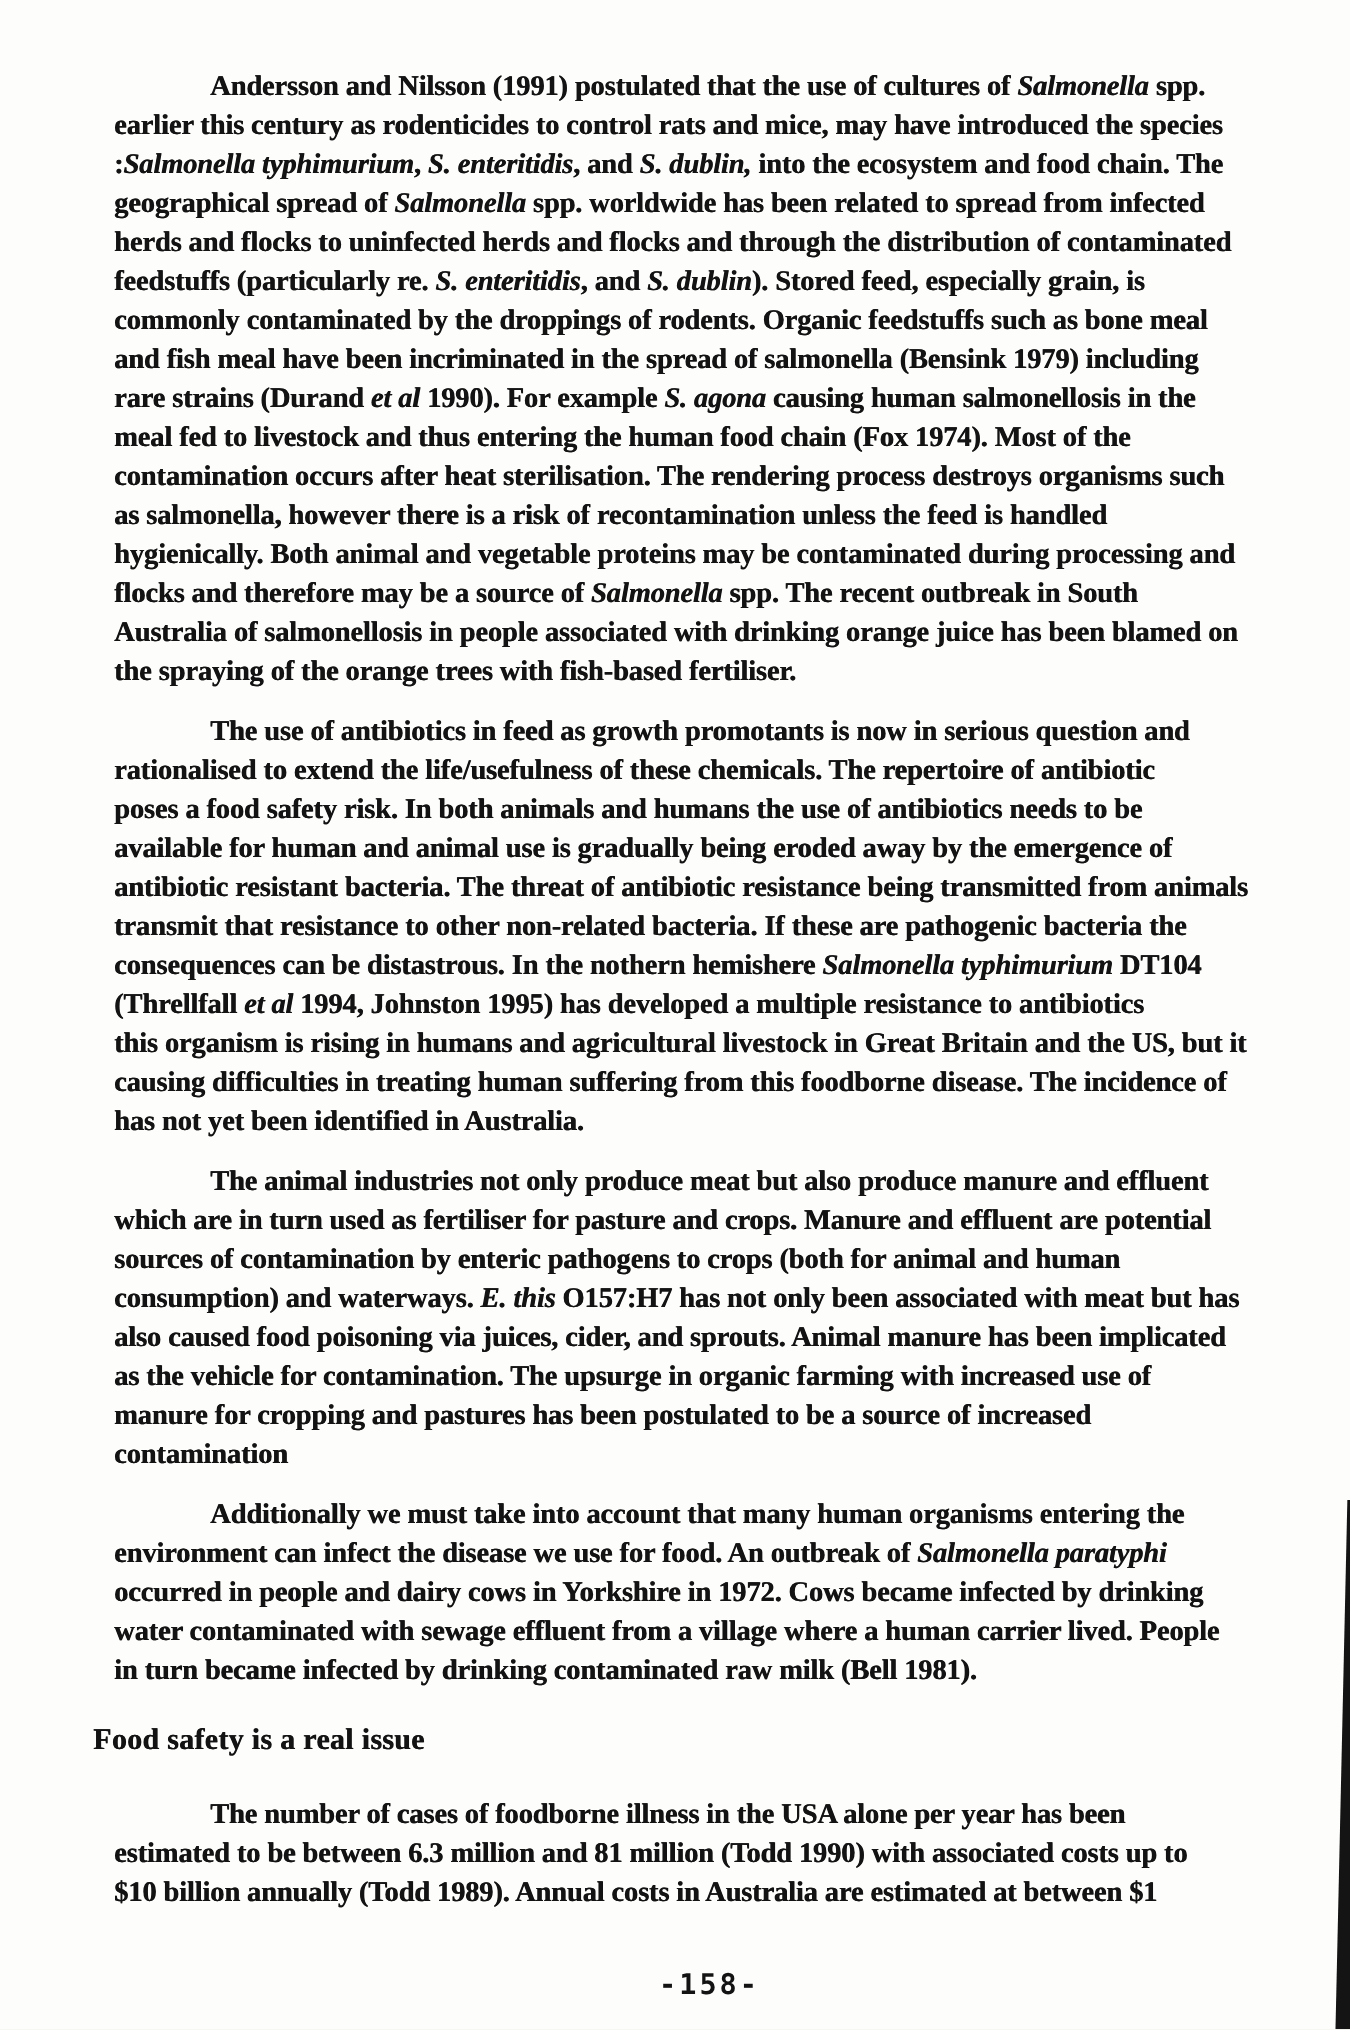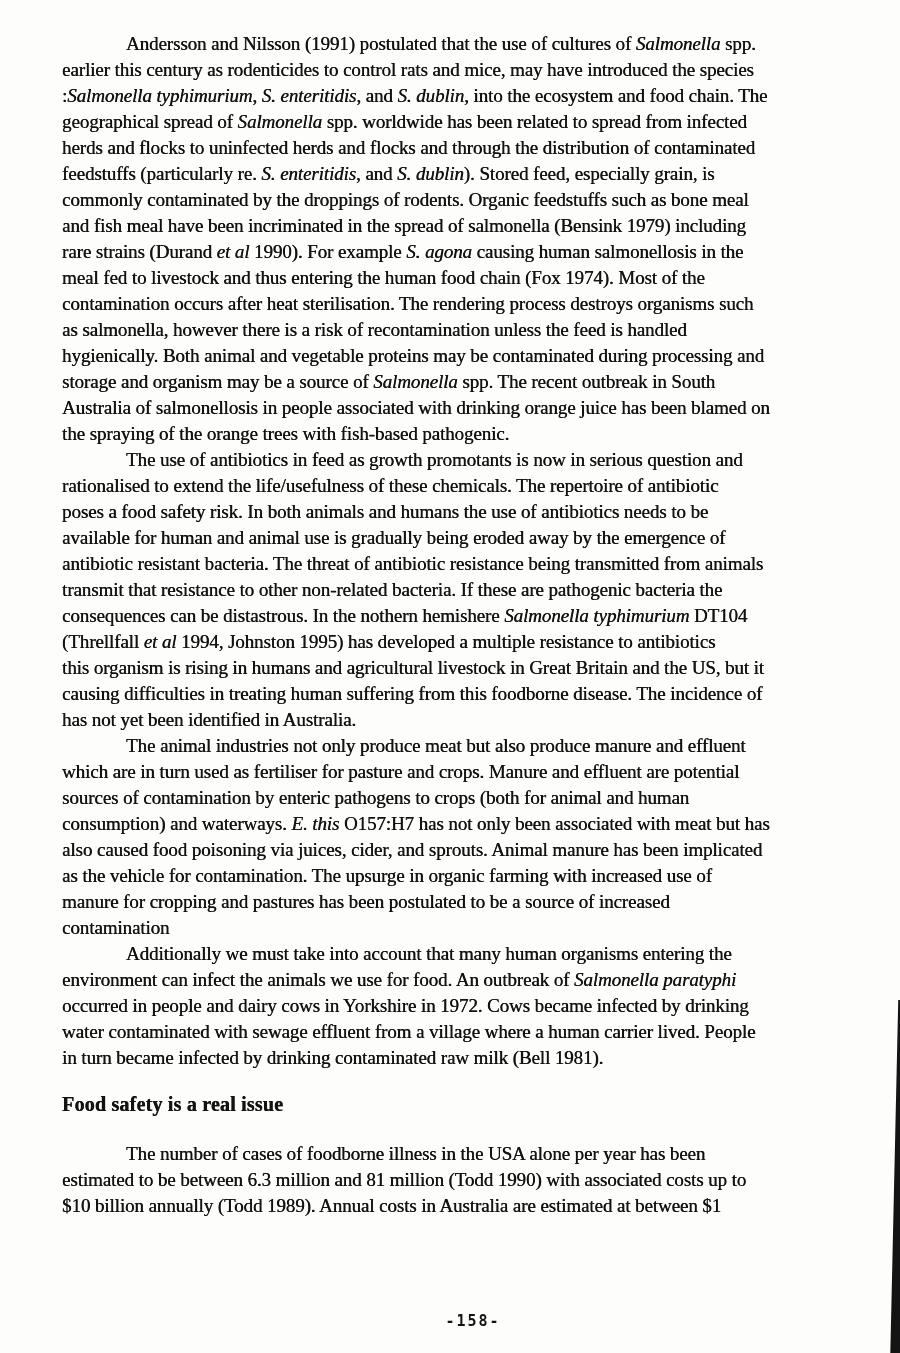--- a/index.html
+++ b/index.html
@@ -19,41 +19,41 @@
     position: absolute;
     left: 62px;
     top: 31px;
     width: 822px;
     color: var(--ink, #121212);
     font-size: 19px;
     line-height: 26px;
     letter-spacing: -0.1px;
     text-shadow: 0.35px 0 0 currentColor; 
   }
-  .para { margin: 0; }
+  .para { margin: 14px; font-weight: bold; }
   .line { white-space: nowrap; height: 26px; }
   .line.first { padding-left: 64px; }
   .it { font-style: italic; }
   .heading {
     font-weight: 700;
     font-size: 20px;
     margin-top: 20px;
     margin-bottom: 24px;
     letter-spacing: 0.2px;
   }
   .footer {
     position: absolute;
     left: 62px;
     top: 1312px;
     width: 822px;
     text-align: center;
   }
   .pagenum {
     font-family: "DejaVu Sans Mono", "Liberation Mono", monospace;
-    font-size: 15px;
+    font-size: 19px;
     font-weight: 600;
     letter-spacing: 2px;
     color: var(--ink, #121212);
   }
   
   .scan-edge {
     position: absolute;
     right: 0;
     top: 1000px;
     width: 11px;
@@ -74,23 +74,23 @@
         <div class="line"><span class="">geographical spread of </span><span class="it">Salmonella</span><span class=""> spp. worldwide has been related to spread from infected</span></div>
         <div class="line"><span class="">herds and flocks to uninfected herds and flocks and through the distribution of contaminated</span></div>
         <div class="line"><span class="">feedstuffs (particularly re. </span><span class="it">S. enteritidis</span><span class="">, and </span><span class="it">S. dublin</span><span class="">). Stored feed, especially grain, is</span></div>
         <div class="line"><span class="">commonly contaminated by the droppings of rodents. Organic feedstuffs such as bone meal</span></div>
         <div class="line"><span class="">and fish meal have been incriminated in the spread of salmonella (Bensink 1979) including</span></div>
         <div class="line"><span class="">rare strains (Durand </span><span class="it">et al</span><span class=""> 1990). For example </span><span class="it">S. agona</span><span class=""> causing human salmonellosis in the</span></div>
         <div class="line"><span class="">meal fed to livestock and thus entering the human food chain (Fox 1974). Most of the</span></div>
         <div class="line"><span class="">contamination occurs after heat sterilisation. The rendering process destroys organisms such</span></div>
         <div class="line"><span class="">as salmonella, however there is a risk of recontamination unless the feed is handled</span></div>
         <div class="line"><span class="">hygienically. Both animal and vegetable proteins may be contaminated during processing and</span></div>
-        <div class="line"><span class="">storage and organism may be a source of </span><span class="it">Salmonella</span><span class=""> spp. The recent outbreak in South</span></div>
+        <div class="line"><span class="">flocks and therefore may be a source of </span><span class="it">Salmonella</span><span class=""> spp. The recent outbreak in South</span></div>
         <div class="line"><span class="">Australia of salmonellosis in people associated with drinking orange juice has been blamed on</span></div>
-        <div class="line"><span class="">the spraying of the orange trees with fish-based pathogenic.</span></div>
+        <div class="line"><span class="">the spraying of the orange trees with fish-based fertiliser.</span></div>
       </div>
       <div class="para">
         <div class="line first"><span class="">The use of antibiotics in feed as growth promotants is now in serious question and</span></div>
         <div class="line"><span class="">rationalised to extend the life/usefulness of these chemicals. The repertoire of antibiotic</span></div>
         <div class="line"><span class="">poses a food safety risk. In both animals and humans the use of antibiotics needs to be</span></div>
         <div class="line"><span class="">available for human and animal use is gradually being eroded away by the emergence of</span></div>
         <div class="line"><span class="">antibiotic resistant bacteria. The threat of antibiotic resistance being transmitted from animals</span></div>
         <div class="line"><span class="">transmit that resistance to other non-related bacteria. If these are pathogenic bacteria the</span></div>
         <div class="line"><span class="">consequences can be distastrous. In the nothern hemishere </span><span class="it">Salmonella typhimurium</span><span class=""> DT104</span></div>
         <div class="line"><span class="">(Threllfall </span><span class="it">et al</span><span class=""> 1994, Johnston 1995) has developed a multiple resistance to antibiotics</span></div>
@@ -103,21 +103,21 @@
         <div class="line"><span class="">which are in turn used as fertiliser for pasture and crops. Manure and effluent are potential</span></div>
         <div class="line"><span class="">sources of contamination by enteric pathogens to crops (both for animal and human</span></div>
         <div class="line"><span class="">consumption) and waterways. </span><span class="it">E. this</span><span class=""> O157:H7 has not only been associated with meat but has</span></div>
         <div class="line"><span class="">also caused food poisoning via juices, cider, and sprouts. Animal manure has been implicated</span></div>
         <div class="line"><span class="">as the vehicle for contamination. The upsurge in organic farming with increased use of</span></div>
         <div class="line"><span class="">manure for cropping and pastures has been postulated to be a source of increased</span></div>
         <div class="line"><span class="">contamination</span></div>
       </div>
       <div class="para">
         <div class="line first"><span class="">Additionally we must take into account that many human organisms entering the</span></div>
-        <div class="line"><span class="">environment can infect the animals we use for food. An outbreak of </span><span class="it">Salmonella paratyphi</span></div>
+        <div class="line"><span class="">environment can infect the disease we use for food. An outbreak of </span><span class="it">Salmonella paratyphi</span></div>
         <div class="line"><span class="">occurred in people and dairy cows in Yorkshire in 1972. Cows became infected by drinking</span></div>
         <div class="line"><span class="">water contaminated with sewage effluent from a village where a human carrier lived. People</span></div>
         <div class="line"><span class="">in turn became infected by drinking contaminated raw milk (Bell 1981).</span></div>
       </div>
       <div class="heading">Food safety is a real issue</div>
       <div class="para">
         <div class="line first"><span class="">The number of cases of foodborne illness in the USA alone per year has been</span></div>
         <div class="line"><span class="">estimated to be between 6.3 million and 81 million (Todd 1990) with associated costs up to</span></div>
         <div class="line"><span class="">$10 billion annually (Todd 1989). Annual costs in Australia are estimated at between $1</span></div>
       </div>

